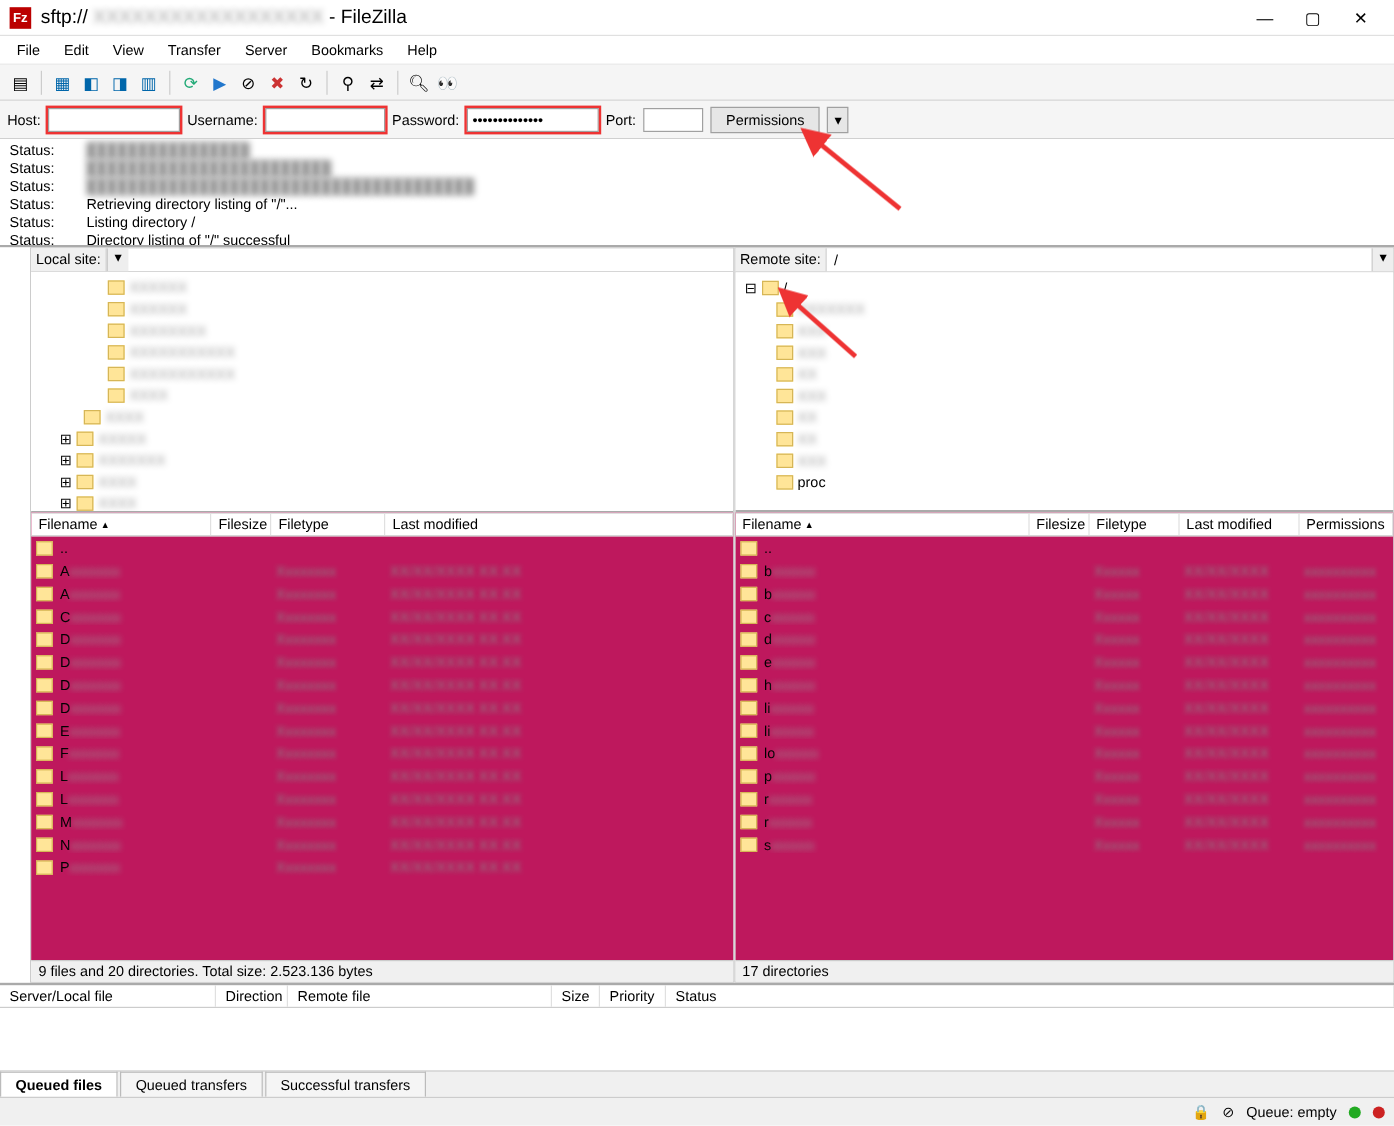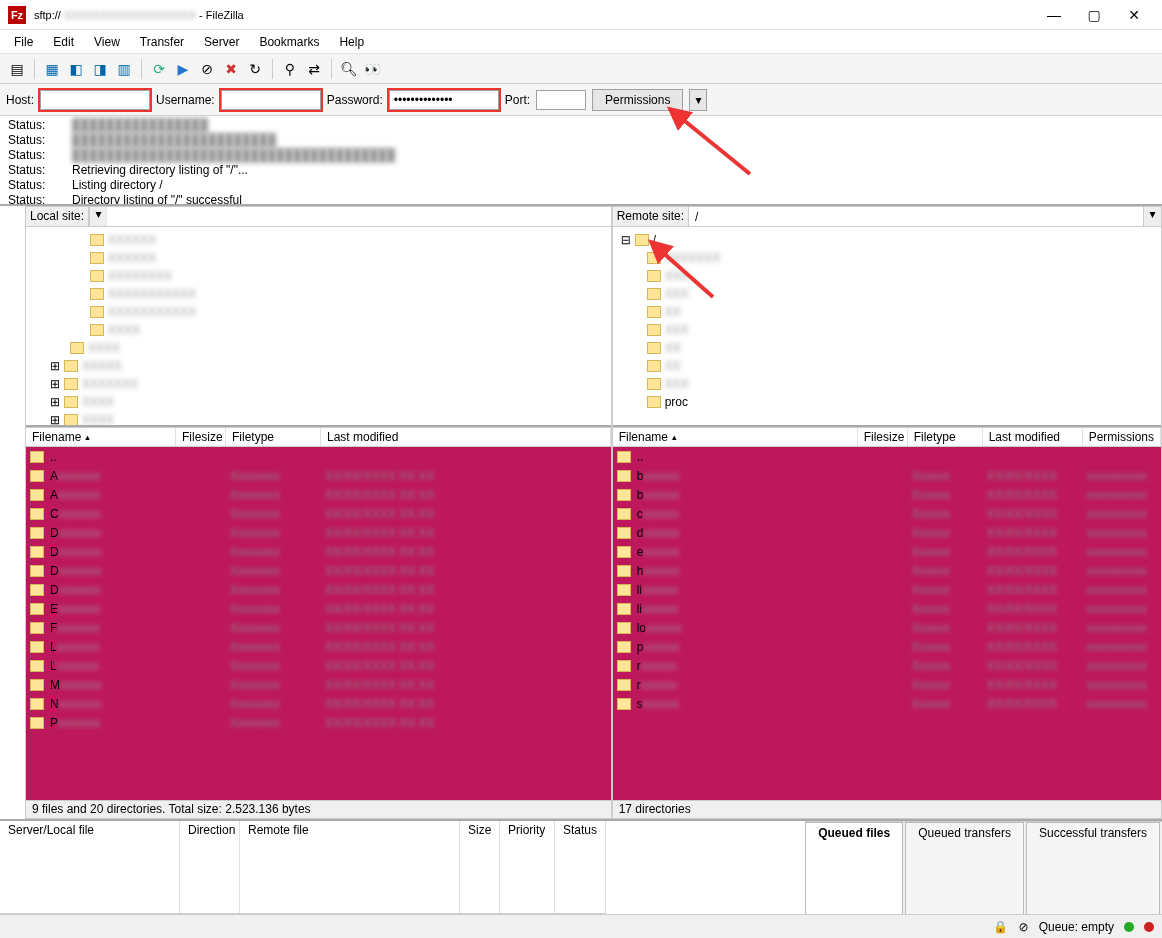--- a/index.html
+++ b/index.html
@@ -1,19 +1,19 @@
 <!DOCTYPE html>
 <html><head>
 <meta charset="utf-8">
 <style>
 * { box-sizing: border-box; margin: 0; padding: 0; }
 body { font-family: "Segoe UI", Tahoma, sans-serif; font-size: 12px; background: #fff; color: #000; width: 1162px; height: 938px; overflow: hidden; display: flex; flex-direction: column; }
 .titlebar { height: 30px; display: flex; align-items: center; padding: 0 8px; background: #fff; border-bottom: 1px solid #e0e0e0;}
 .titlebar .app-icon { width: 18px; height: 18px; background: #b00; color: #fff; font-weight: bold; display: flex; align-items: center; justify-content: center; font-size: 11px; margin-right: 8px; }
-.titlebar .title { flex: 1; font-size: 11px; }
+.titlebar .title { flex: 1; font-size: 16px; }
 .titlebar .win-btn { width: 40px; height: 28px; display: flex; align-items: center; justify-content: center; font-size: 14px; cursor: pointer; }
 .menubar { height: 24px; display: flex; align-items: center; padding: 0 4px; background: #fff; border-bottom: 1px solid #e5e5e5; }
 .menubar .menu-item { padding: 2px 10px; cursor: pointer; }
 .toolbar { height: 30px; display: flex; align-items: center; padding: 2px 6px; gap: 2px; background: #f5f5f5; border-bottom: 1px solid #d0d0d0; }
 .toolbar .tb-btn { width: 22px; height: 22px; display: flex; align-items: center; justify-content: center; border: 1px solid transparent; cursor: pointer; font-size: 14px; }
 .toolbar .sep { width: 1px; height: 20px; background: #ccc; margin: 0 4px; }
 .quickconnect { height: 32px; display: flex; align-items: center; padding: 4px 6px; gap: 6px; background: #f5f5f5; border-bottom: 1px solid #d0d0d0; }
 .quickconnect label { font-size: 12px; }
 .quickconnect input { border: 1px solid #a0a0a0; padding: 2px 4px; font-size: 12px; height: 20px; background: #fff; }
 .quickconnect input.highlight { outline: 2px solid #e33; }
@@ -36,21 +36,21 @@
 .folder-ic { width: 14px; height: 12px; background: #ffe598; border: 1px solid #d6b656; display: inline-block; }
 .listview { flex: 1; overflow: auto; background: #be185d; position: relative; }
 .lv-header { display: flex; background: #fff; border-top: 1px solid #ccc; border-bottom: 1px solid #ccc; position: sticky; top: 0; }
 .lv-header .col { padding: 2px 6px; border-right: 1px solid #e0e0e0; font-size: 12px; display: flex; align-items: center; gap: 4px; }
 .sort-arrow { font-size: 9px; }
 .lv-body { }
 .lv-row { display: flex; height: 19px; align-items: center; padding-left: 4px; }
 .lv-row .cell { padding: 0 6px; overflow: hidden; white-space: nowrap; text-overflow: ellipsis; }
 .lv-row .cell.blur { color: transparent; text-shadow: 0 0 4px #888; }
 .statusline { height: 18px; background: #f0f0f0; border-top: 1px solid #ccc; padding: 1px 6px; font-size: 12px; }
-.queue { height: 95px; border-top: 2px solid #aaa; background: #fff; display: flex; }
+.queue { height: 95px; border-top: 2px solid #aaa; background: #fff; display: flex; flex-direction: column; }
 .queue-header { display: flex; border-bottom: 1px solid #ccc; }
 .queue-header .col { padding: 2px 8px; border-right: 1px solid #e0e0e0; font-size: 12px; }
 .queue-tabs { display: flex; border-top: 1px solid #ccc; background: #f0f0f0; }
 .queue-tabs .tab { padding: 3px 12px; border: 1px solid #bbb; border-bottom: none; margin-right: 2px; cursor: pointer; font-size: 12px; background: #f5f5f5; }
 .queue-tabs .tab.active { background: #fff; font-weight: bold; }
 .bottom-status { height: 24px; display: flex; align-items: center; justify-content: flex-end; gap: 10px; padding: 0 8px; border-top: 1px solid #ccc; background: #f0f0f0; font-size: 12px; }
 .led { width: 10px; height: 10px; border-radius: 50%; display: inline-block; }
 .led.green { background: #2a2; }
 .led.red { background: #c22; }
 .arrow-red { position: absolute; pointer-events: none; }

